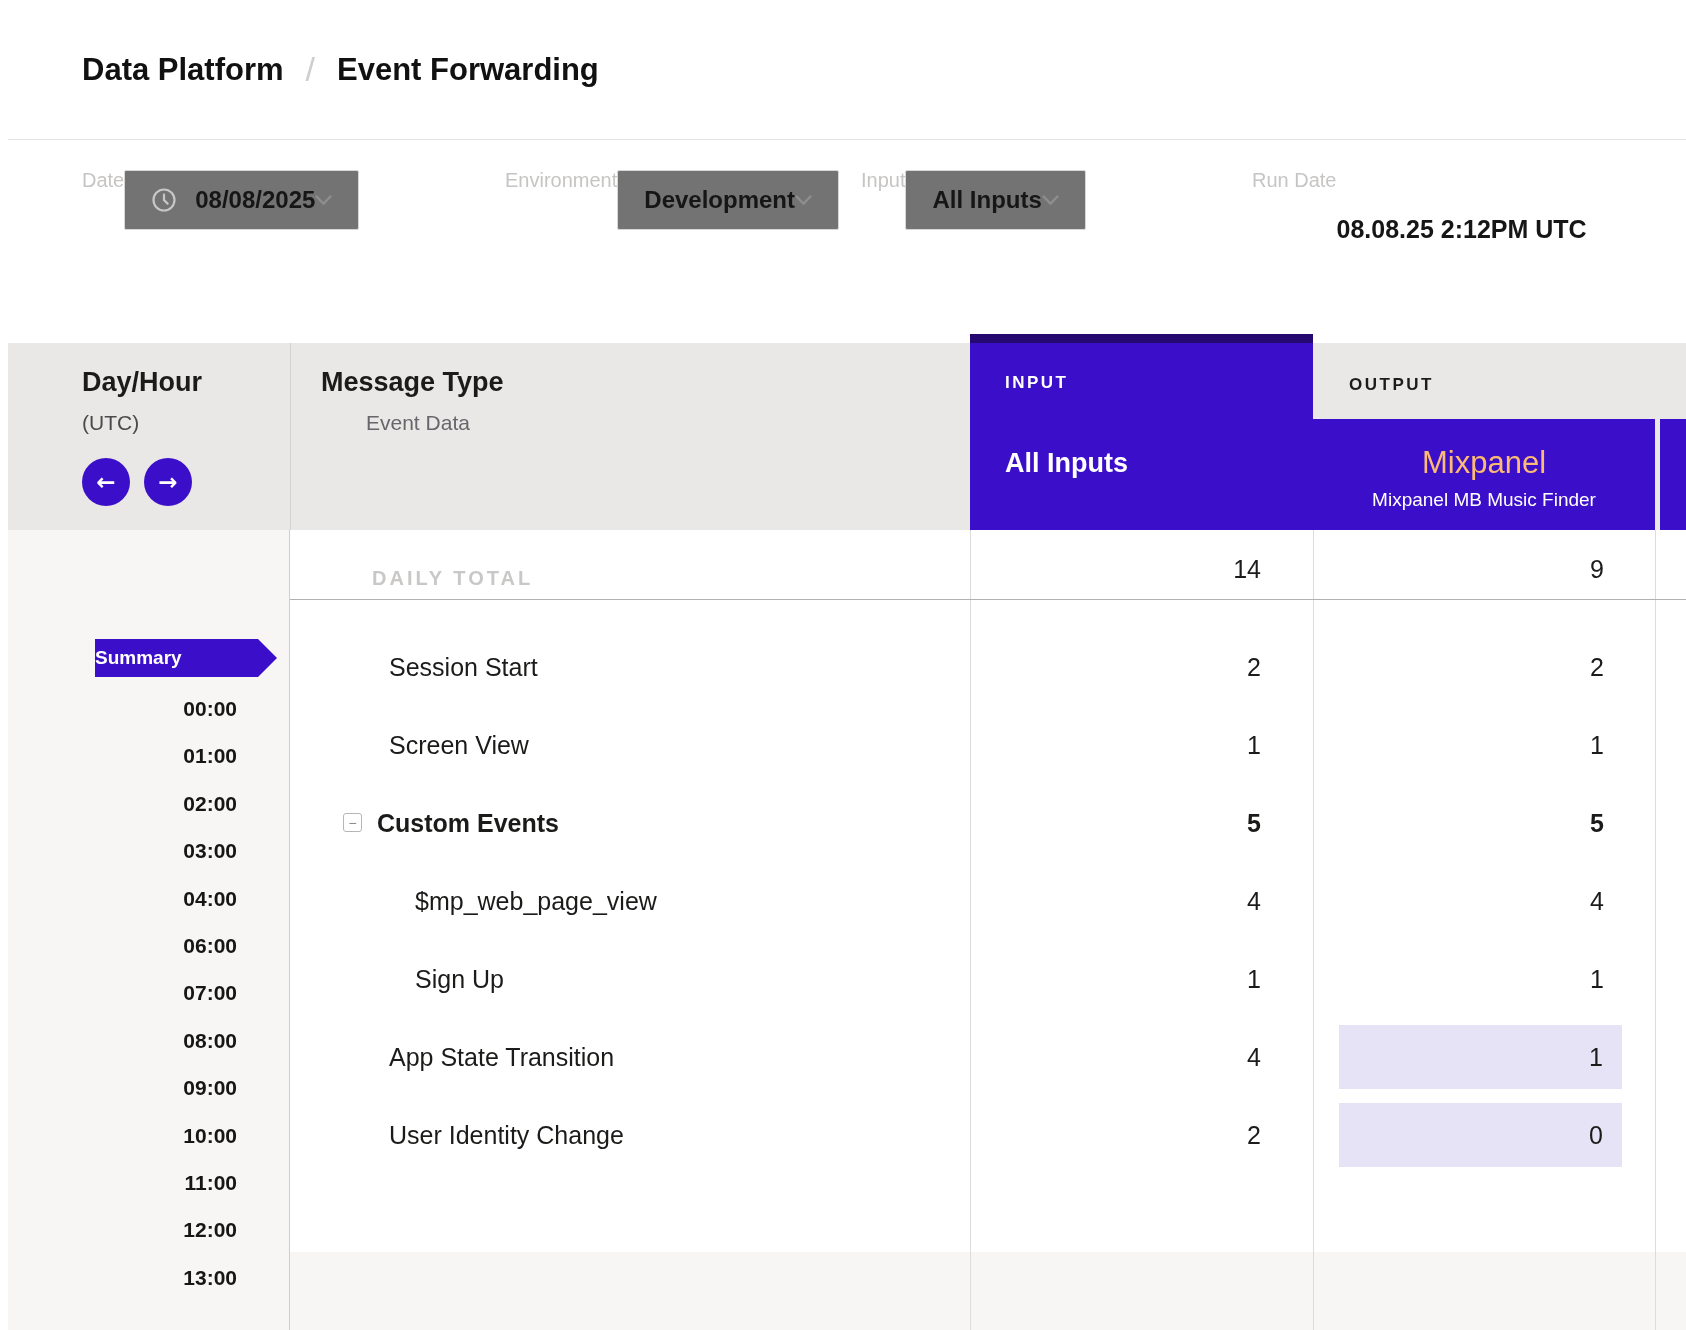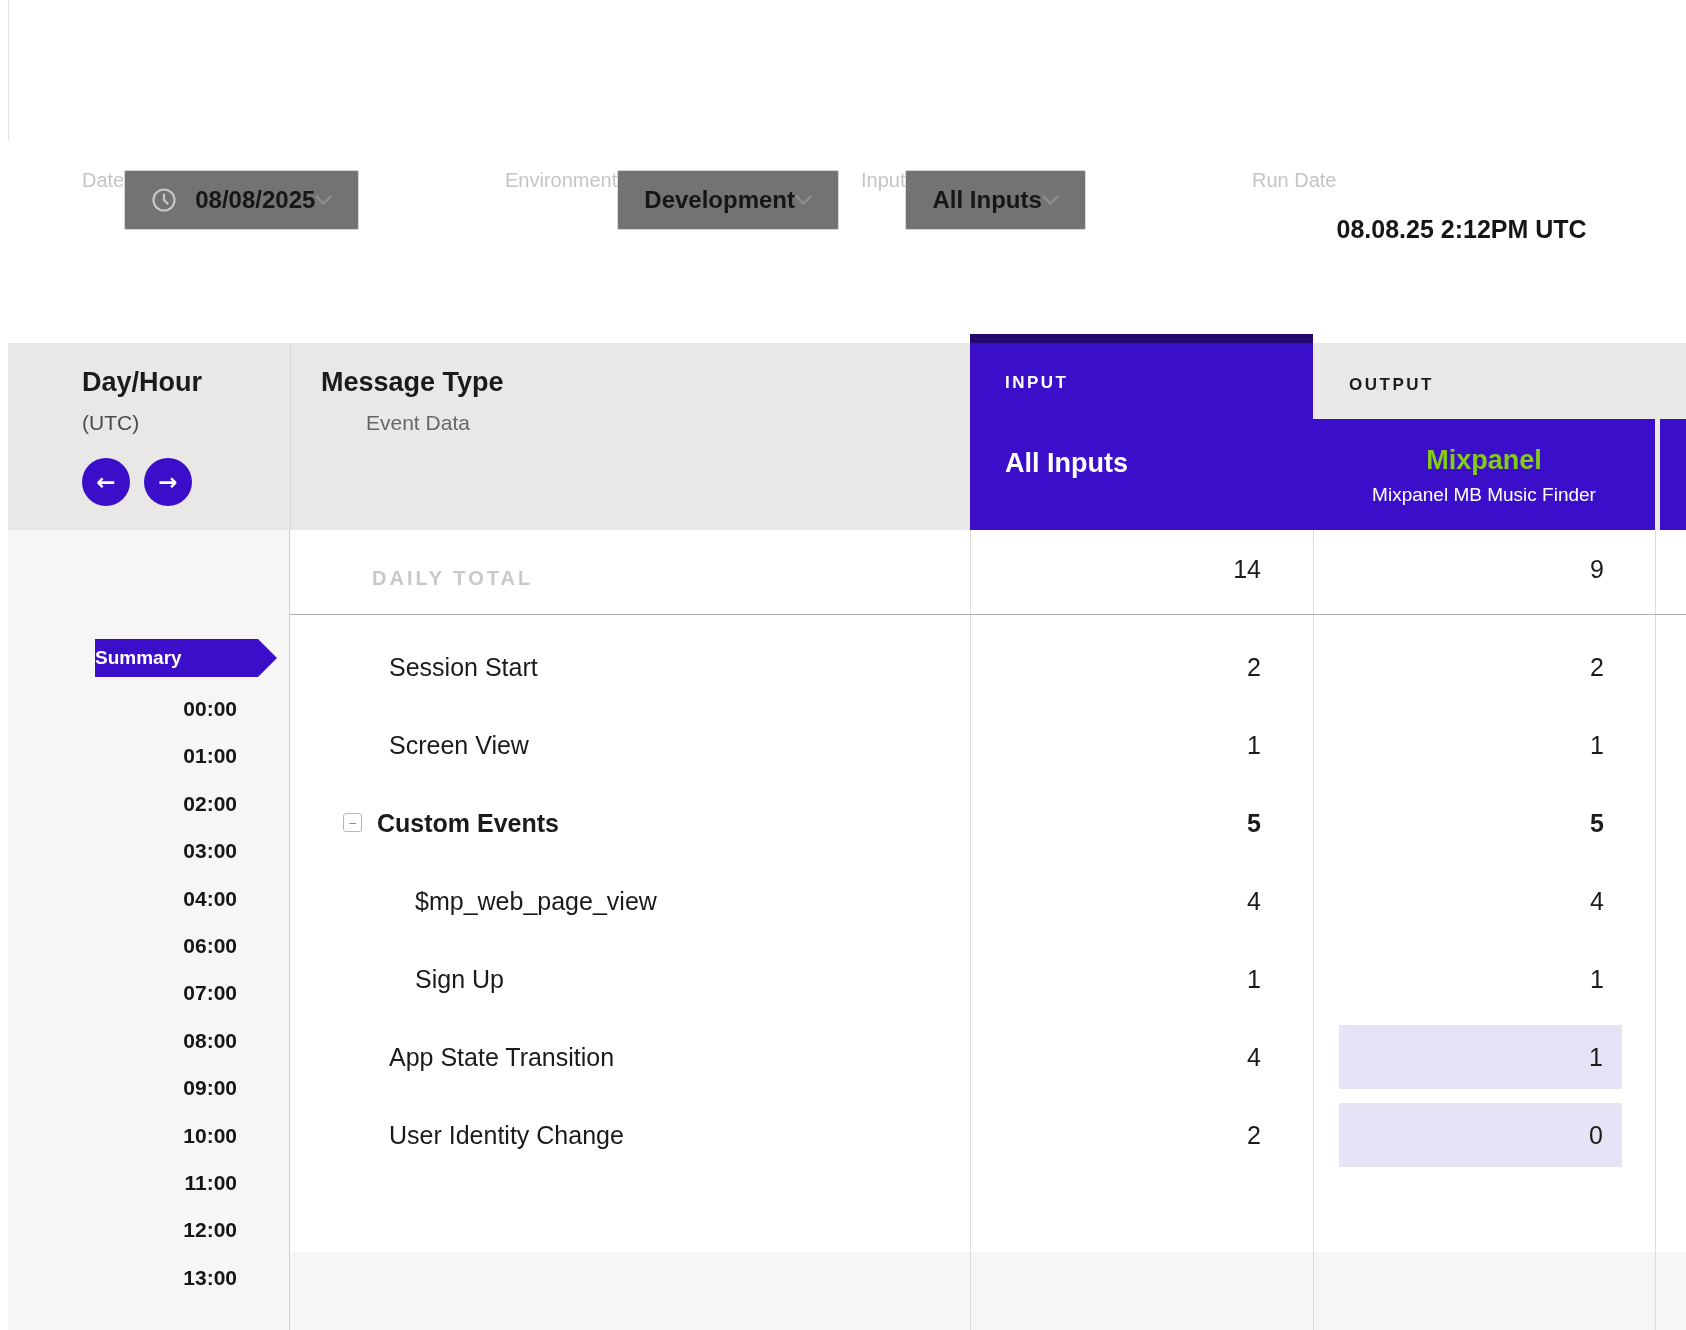--- a/index.html
+++ b/index.html
@@ -68,32 +68,32 @@
   .block-input{
     position:absolute;left:962px;top:-9px;width:343px;height:196px;
     background:var(--accent);border-top:9px solid var(--accent-dark);cursor:pointer;
   }
   .block-input .gl{position:absolute;left:35px;top:30px;font-size:17px;font-weight:700;letter-spacing:2.5px;color:#fff;}
   .block-input .bt{position:absolute;left:35px;top:105px;font-size:27px;font-weight:700;color:#fff;}
   .block-mix{
     position:absolute;left:1305px;top:76px;width:342px;height:111px;
     background:var(--accent);text-align:center;cursor:pointer;
   }
-  .block-mix .bt{margin-top:26px;font-size:27px;font-weight:700;color:#84cc16;}
+  .block-mix .bt{margin-top:26px;font-size:31px;font-weight:400;color:#fdba74;}
   .block-mix .bs{margin-top:8px;font-size:19px;color:#fff;}
   .block-sliver{position:absolute;left:1652px;top:76px;width:26px;height:111px;background:var(--accent);cursor:pointer;}
 
   
   .tbody{position:absolute;left:0;top:187px;width:1678px;height:800px;background:#fff;}
   .sidebar{position:absolute;left:0;top:0;width:282px;height:800px;background:var(--panel);border-right:1px solid #cfcecb;z-index:2;}
   .footer-strip{position:absolute;left:282px;top:722px;width:1396px;height:78px;background:var(--panel);z-index:0;}
   .vline{position:absolute;top:0;height:800px;width:1px;background:#dddcda;z-index:1;}
   .vl-1{left:962px;} .vl-2{left:1305px;} .vl-3{left:1647px;}
 
-  .daily-row{position:absolute;left:282px;top:0;width:1396px;height:85px;border-bottom:1px solid #b2b1af;z-index:1;}
+  .daily-row{position:absolute;left:282px;top:0;width:1396px;height:70px;border-bottom:1px solid #b2b1af;z-index:1;}
   .daily-label{position:absolute;left:82px;top:0;height:97px;line-height:97px;font-size:20px;font-weight:700;letter-spacing:3px;color:#c9c8c6;}
 
   .rows{position:absolute;left:282px;top:98px;width:1396px;z-index:1;}
   .row{position:relative;height:78px;}
   .lbl{position:absolute;left:99px;top:0;height:78px;line-height:78px;font-size:25px;color:#1b1b1a;}
   .row--bold .lbl{left:87px;font-weight:700;}
   .row--child .lbl{left:125px;}
   .val{position:absolute;top:0;height:78px;line-height:78px;font-size:25px;color:#1b1b1a;}
   .val-in{right:425px;}
   .val-out{right:82px;}
@@ -119,20 +119,25 @@
   }
   .hours{position:absolute;left:0;top:155px;width:282px;z-index:3;}
   .hour{height:47.4px;line-height:47.4px;text-align:right;padding-right:53px;font-size:21px;font-weight:700;color:#161617;cursor:pointer;}
 </style>
 </head>
 <body>
 
 <div class="page">
   <div class="edge-line"></div>
 
+  <header class="crumb-bar">
+    <span class="crumb-root">Data Platform</span>
+    <span class="crumb-sep">/</span>
+    <span class="crumb-page">Event Forwarding</span>
+  </header>
 
   <section class="filters">
     <div class="fgroup g-date">
       <div class="flabel">Date</div>
       <div class="fbox">
         <svg class="clock" width="26" height="26" viewBox="0 0 26 26">
           <circle cx="13" cy="13" r="10.5" fill="none" stroke="#c9c7c5" stroke-width="2.2"></circle>
           <path d="M13 7.5 L13 13 L16.6 16.6" fill="none" stroke="#c9c7c5" stroke-width="2.2" stroke-linecap="round"></path>
         </svg>
         <span class="fval">08/08/2025</span>

